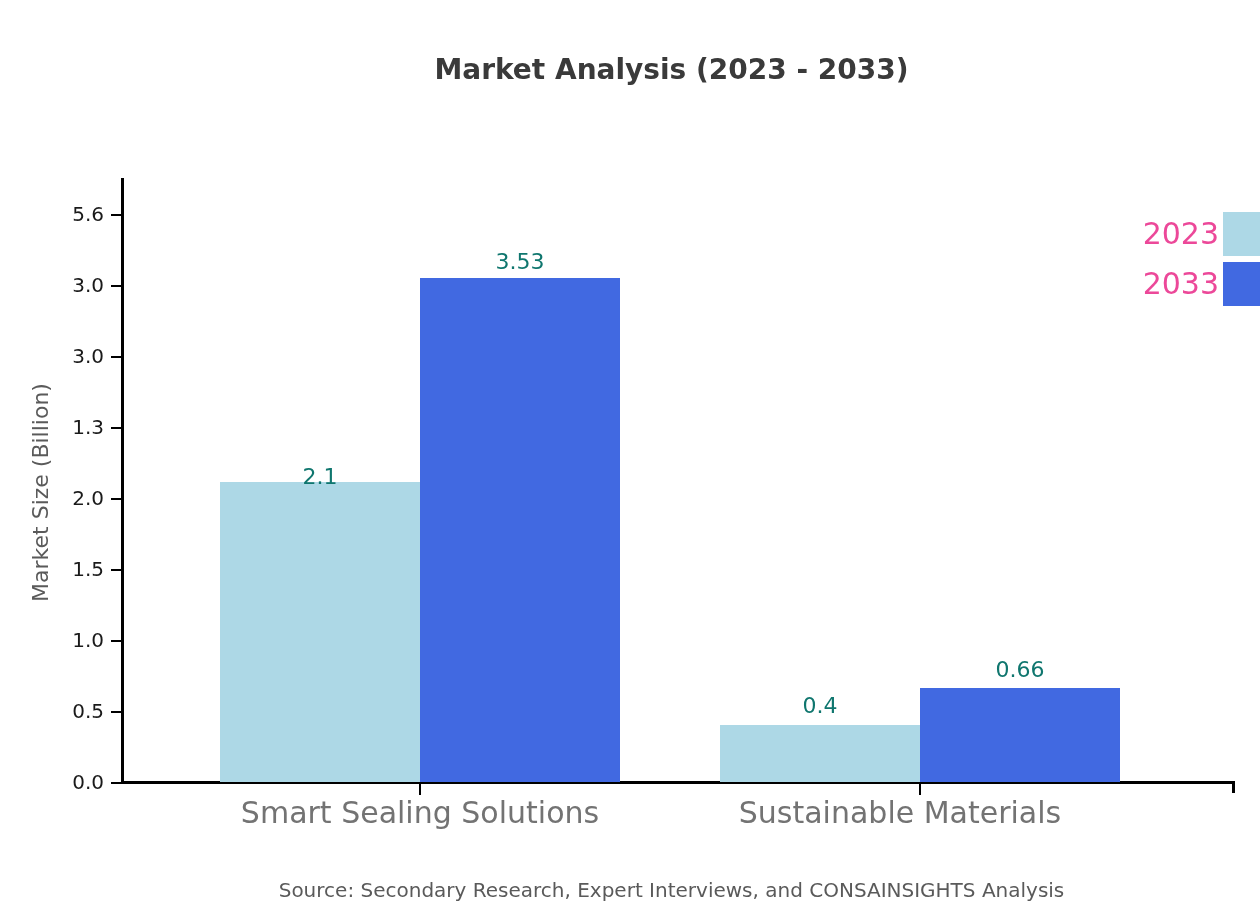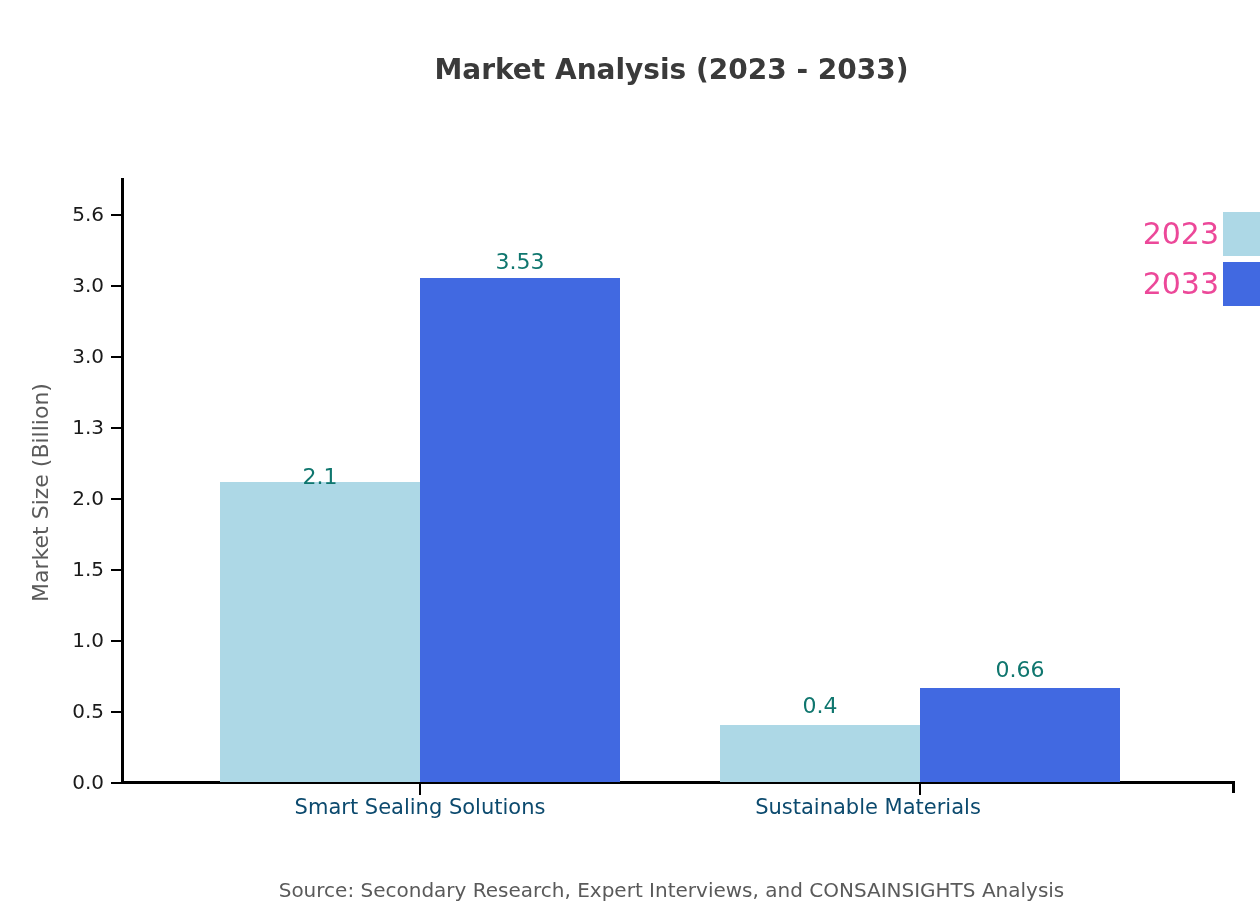--- a/index.html
+++ b/index.html
@@ -87,22 +87,22 @@
   .xtick {
     position: absolute;
     top: 784px;
     width: 2px;
     height: 11px;
     background: #000000;
   }
   .xtick-label {
     position: absolute;
     top: 795px;
-    font-size: 21px;
-    color: #0c4a6e;
+    font-size: 30px;
+    color: #737373;
     text-align: center;
     transform: translateX(-50%);
     white-space: nowrap;
   }
 
   .ylabel {
     position: absolute;
     left: -100px;
     top: 480px;
     width: 280px;
@@ -244,21 +244,21 @@
   <div class="bar-value" style="left:820px; top:693px;">0.4</div>
 
   <div class="bar bar-2033" style="left:920px; top:688px; width:200px; height:94px;"></div>
   <div class="bar-value" style="left:1020px; top:657px;">0.66</div>
 
   <div>
     <div class="xtick" style="left:419px"></div>
     <div class="xtick-label" style="left:420px">Smart Sealing Solutions</div>
 
     <div class="xtick" style="left:919px"></div>
-    <div class="xtick-label" style="left:868px">Sustainable Materials</div>
+    <div class="xtick-label" style="left:900px">Sustainable Materials</div>
   </div>
 
   <div class="legend">
     <div class="legend-row">
       <span class="legend-label">2023</span>
       <span class="legend-swatch legend-swatch-2023"></span>
     </div>
     <div class="legend-row">
       <span class="legend-label">2033</span>
       <span class="legend-swatch legend-swatch-2033"></span>

